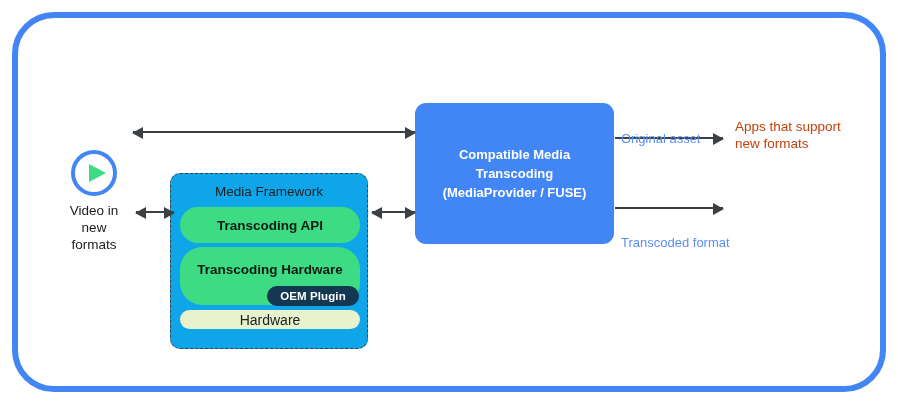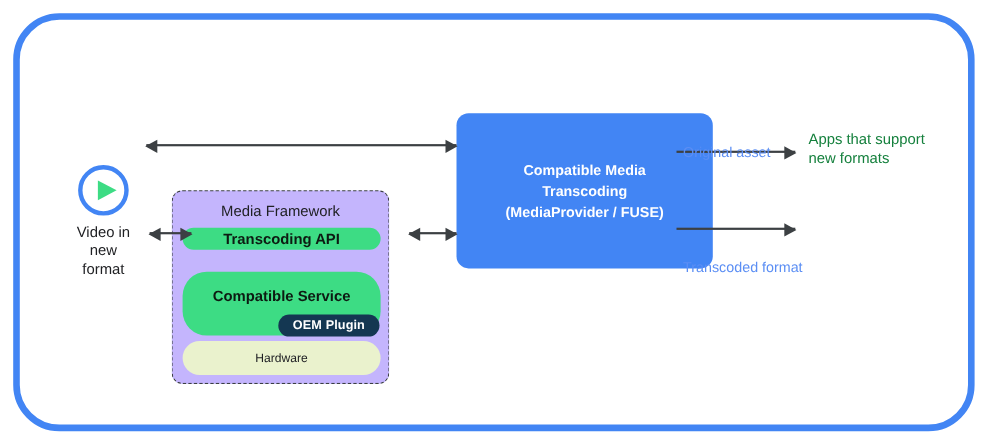--- a/index.html
+++ b/index.html
@@ -66,28 +66,28 @@
     text-align: center;
     font-size: 13.5px;
     line-height: 17px;
     color: #202124;
     white-space: pre-line;
   }
 
   
   .framework {
     position: absolute;
-    left: 156px;
+    left: 170px;
     top: 173px;
     width: 198px;
     height: 176px;
     box-sizing: border-box;
     border: 1.6px dashed #3c4043;
     border-radius: 10px;
-    background: #c4b5fd;
+    background: #0ea5e9;
     text-decoration: underline;
   }
   .framework-title {
     position: absolute;
     left: 0;
     top: 10px;
     width: 100%;
     text-align: center;
     font-size: 13.5px;
     color: #202124;
@@ -99,41 +99,41 @@
     width: 180px;
     box-sizing: border-box;
     border-radius: 22px;
     display: flex;
     align-items: center;
     justify-content: center;
     text-align: center;
   }
   .box-api {
     top: 33px;
-    height: 20px;
+    height: 36px;
     background: #3ddc84;
     font-size: 13.5px;
     font-weight: bold;
     color: #0d1b12;
   }
   .box-service {
     top: 73px;
     height: 58px;
     background: #3ddc84;
     font-size: 13.5px;
     font-weight: bold;
     color: #0d1b12;
     align-items: flex-start;
     padding-top: 15px;
   }
   .box-hardware {
     top: 136px;
-    height: 31px;
+    height: 19px;
     background: #eaf2cd;
-    font-size: 11px;
+    font-size: 14px;
     font-weight: normal;
     color: #202124;
   }
 
   .oem-plugin {
     position: absolute;
     left: 96px;
     top: 112px;
     width: 92px;
     height: 20px;
@@ -146,21 +146,21 @@
     align-items: center;
     justify-content: center;
     letter-spacing: 0.1px;
   }
 
   
   .cmt-box {
     position: absolute;
     left: 415px;
     top: 103px;
-    width: 233px;
+    width: 199px;
     height: 141px;
     background: #4285f4;
     border-radius: 11px;
     display: flex;
     align-items: center;
     justify-content: center;
     text-align: center;
     color: #ffffff;
     font-size: 13px;
     font-weight: bold;
@@ -208,46 +208,46 @@
     white-space: nowrap;
     margin-top: 20px;
   }
   .label-original   { left: 621px; top: 111px; }
   .label-transcoded { left: 621px; top: 215px; }
 
   .apps-label {
     position: absolute;
     font-size: 13.5px;
     line-height: 17px;
-    color: #15803d;
+    color: #c2410c;
     white-space: pre-line;
   }
   .label-apps-support    { left: 735px; top: 118px; width: 150px; }
   .label-apps-no-support { left: 735px; top: 188px; width: 160px; }
 </style>
 </head>
 <body>
 
 <div id="canvas">
 
   <div class="outer-frame"></div>
 
   <div class="play-icon">
     <div class="tri"></div>
   </div>
   <div class="video-label">Video in
 new
-format</div>
+formats</div>
 
   <div class="framework">
     <div class="framework-title">Media Framework</div>
 
     <div class="stack-box box-api">Transcoding API</div>
 
-    <div class="stack-box box-service">Compatible Service</div>
+    <div class="stack-box box-service">Transcoding Hardware</div>
 
     <div class="oem-plugin">OEM Plugin</div>
 
     <div class="stack-box box-hardware">Hardware</div>
   </div>
 
   <div class="cmt-box">Compatible Media
 Transcoding
 (MediaProvider / FUSE)</div>
 

